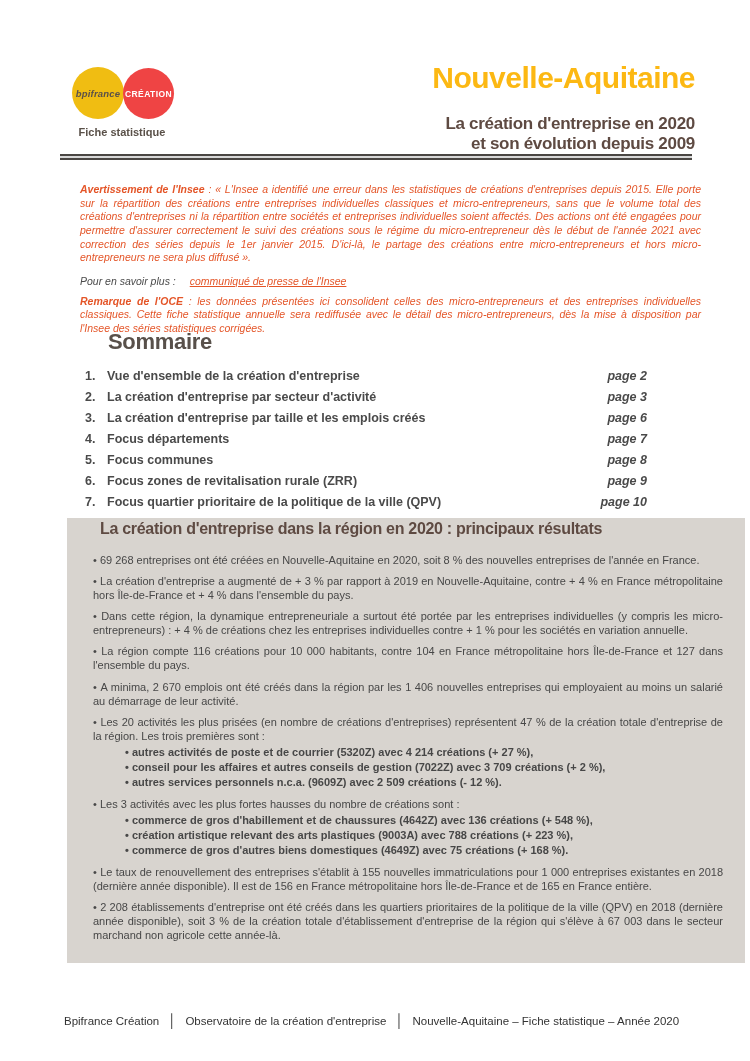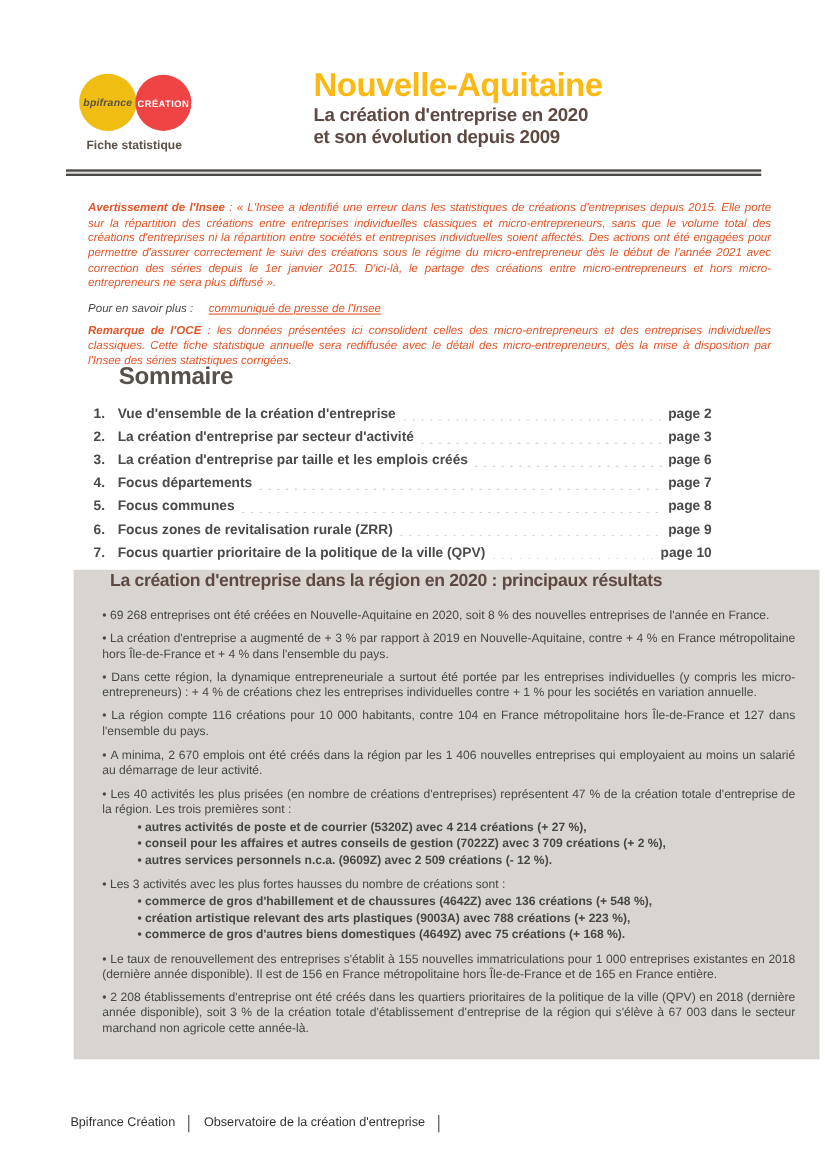--- a/index.html
+++ b/index.html
@@ -10,44 +10,44 @@
 
   
   .logo-circle { position:absolute; border-radius:50%; display:flex; align-items:center; justify-content:center; }
   .logo-bpi { left:72px; top:67px; width:52px; height:52px; background:#f0bd12;font-style:italic; }
   .logo-bpi span { color:#5a5149; font-weight:bold; font-size:9.5px; letter-spacing:.2px; }
   .logo-creation { left:123px; top:68px; width:51px; height:51px; background:#ef4444; }
   .logo-creation span { color:#ffffff; font-weight:bold; font-size:8.5px; letter-spacing:.4px; }
   .logo-tagline { position:absolute; left:66px; top:126px; width:112px; text-align:center;
     font-weight:bold; font-size:11px; color:#5a5149; }
 
-  .header-titles { position:absolute; left:285px; top:62px; width:410px; text-align:left; }
+  .header-titles { position:absolute; left:285px; top:62px; width:410px; text-align:right; }
   .region-title { font-size:30px; font-weight:bold; color:#fcb813; letter-spacing:-0.5px; line-height:1.05; }
-  .subtitle { font-size:17px; font-weight:bold; color:#5e4a42; letter-spacing:-0.3px; line-height:1.18; margin-top:1px; }
+  .subtitle { font-size:17px; font-weight:bold; color:#5e4a42; letter-spacing:-0.3px; line-height:1.18; margin-top:20px; }
 
   .header-rule { position:absolute; top:154px; left:60px; width:632px; height:2px;
     border-top:2px solid #4a4744; border-bottom:2px solid #4a4744; background:#d9d9d9; }
 
   
   .notices { position:absolute; left:80px; top:183px; width:621px; }
   .notice { color:#e45528; font-style:italic; font-size:10.5px; line-height:1.3; text-align:justify; margin:0; }
   .notice b { font-weight:bold; }
   .more-row { margin:10px 0 8px 0; font-size:10.5px; font-style:italic; color:#4a4a4a; }
   .more-row a { color:#e45528; text-decoration:underline; margin-left:14px; cursor:pointer; }
 
   
   .toc { position:absolute; left:85px; top:329px; width:562px; }
   .toc-title { font-size:22px; font-weight:bold; color:#58504a; letter-spacing:-0.3px; margin:0 0 14px 23px; }
   .toc-item { display:flex; align-items:baseline; font-weight:bold; color:#4a4a4a; font-size:12.5px; margin-bottom:7px; }
   .toc-num { width:22px; flex:none; }
   .toc-label { white-space:nowrap; }
   .toc-dots { flex:1; margin:0 5px 0 4px; height:12px; align-self:center;
     background-image:radial-gradient(circle, #4a4a4a 1.1px, transparent 1.4px);
     background-size:8px 12px; background-repeat:repeat-x; background-position:0 7px; }
-  .toc-page { white-space:nowrap; }
+  .toc-page { white-space:nowrap;font-style:italic; }
 
   
   .results { position:absolute; left:67px; top:518px; width:678px; box-sizing:border-box;
     background:#d8d4cf; padding:2px 22px 14px 26px; }
   .results-title { font-size:16px; font-weight:bold; color:#5e4a42; letter-spacing:-0.3px; margin:0 0 15px 7px; }
   .bullet { font-size:11px; color:#474747; line-height:1.28; text-align:justify; margin:0 0 7px 0; }
   .bullet::before { content:"\2022\00a0"; }
   .sub-bullet { font-size:11px; color:#474747; line-height:1.3; margin:0 0 1px 32px; }
   .sub-bullet::before { content:"\2022\00a0"; }
   .bullet.has-sub { margin-bottom:2px; }
@@ -137,21 +137,21 @@
 
 <div class="results">
   <div class="results-title">La création d'entreprise dans la région en 2020 : principaux résultats</div>
 
   <p class="bullet">69 268 entreprises ont été créées en Nouvelle-Aquitaine en 2020, soit 8 % des nouvelles entreprises de l'année en France.</p>
   <p class="bullet">La création d'entreprise a augmenté de + 3 % par rapport à 2019 en Nouvelle-Aquitaine, contre + 4 % en France métropolitaine hors Île-de-France et + 4 % dans l'ensemble du pays.</p>
   <p class="bullet">Dans cette région, la dynamique entrepreneuriale a surtout été portée par les entreprises individuelles (y compris les micro-entrepreneurs) : + 4 % de créations chez les entreprises individuelles contre + 1 % pour les sociétés en variation annuelle.</p>
   <p class="bullet">La région compte 116 créations pour 10 000 habitants, contre 104 en France métropolitaine hors Île-de-France et 127 dans l'ensemble du pays.</p>
   <p class="bullet">A minima, 2 670 emplois ont été créés dans la région par les 1 406 nouvelles entreprises qui employaient au moins un salarié au démarrage de leur activité.</p>
 
-  <p class="bullet has-sub">Les 40 activités les plus prisées (en nombre de créations d'entreprises) représentent 47 % de la création totale d'entreprise de la région. Les trois premières sont :</p>
+  <p class="bullet has-sub">Les 20 activités les plus prisées (en nombre de créations d'entreprises) représentent 47 % de la création totale d'entreprise de la région. Les trois premières sont :</p>
   <div class="sub-group">
     <p class="sub-bullet">autres activités de poste et de courrier (5320Z) avec 4 214 créations (+ 27 %),</p>
     <p class="sub-bullet">conseil pour les affaires et autres conseils de gestion (7022Z) avec 3 709 créations (+ 2 %),</p>
     <p class="sub-bullet">autres services personnels n.c.a. (9609Z) avec 2 509 créations (- 12 %).</p>
   </div>
 
   <p class="bullet has-sub">Les 3 activités avec les plus fortes hausses du nombre de créations sont :</p>
   <div class="sub-group">
     <p class="sub-bullet">commerce de gros d'habillement et de chaussures (4642Z) avec 136 créations (+ 548 %),</p>
     <p class="sub-bullet">création artistique relevant des arts plastiques (9003A) avec 788 créations (+ 223 %),</p>
@@ -160,13 +160,14 @@
 
   <p class="bullet">Le taux de renouvellement des entreprises s'établit à 155 nouvelles immatriculations pour 1 000 entreprises existantes en 2018 (dernière année disponible). Il est de 156 en France métropolitaine hors Île-de-France et de 165 en France entière.</p>
   <p class="bullet">2 208 établissements d'entreprise ont été créés dans les quartiers prioritaires de la politique de la ville (QPV) en 2018 (dernière année disponible), soit 3 % de la création totale d'établissement d'entreprise de la région qui s'élève à 67 003 dans le secteur marchand non agricole cette année-là.</p>
 </div>
 
 <div class="footer">
   <span>Bpifrance Création</span>
   <span class="sep"></span>
   <span>Observatoire de la création d'entreprise</span>
   <span class="sep"></span>
+  <span>Nouvelle-Aquitaine – Fiche statistique – Année 2020</span>
 </div>
 
 </body></html>

